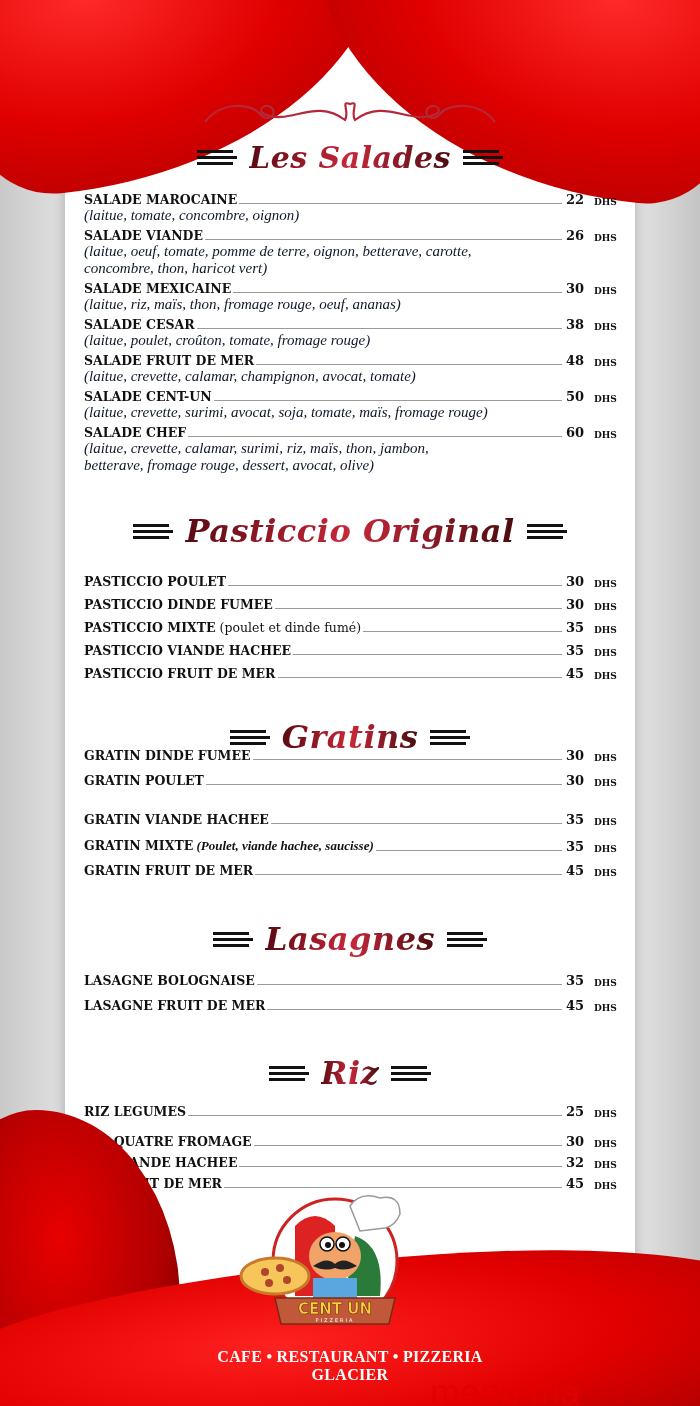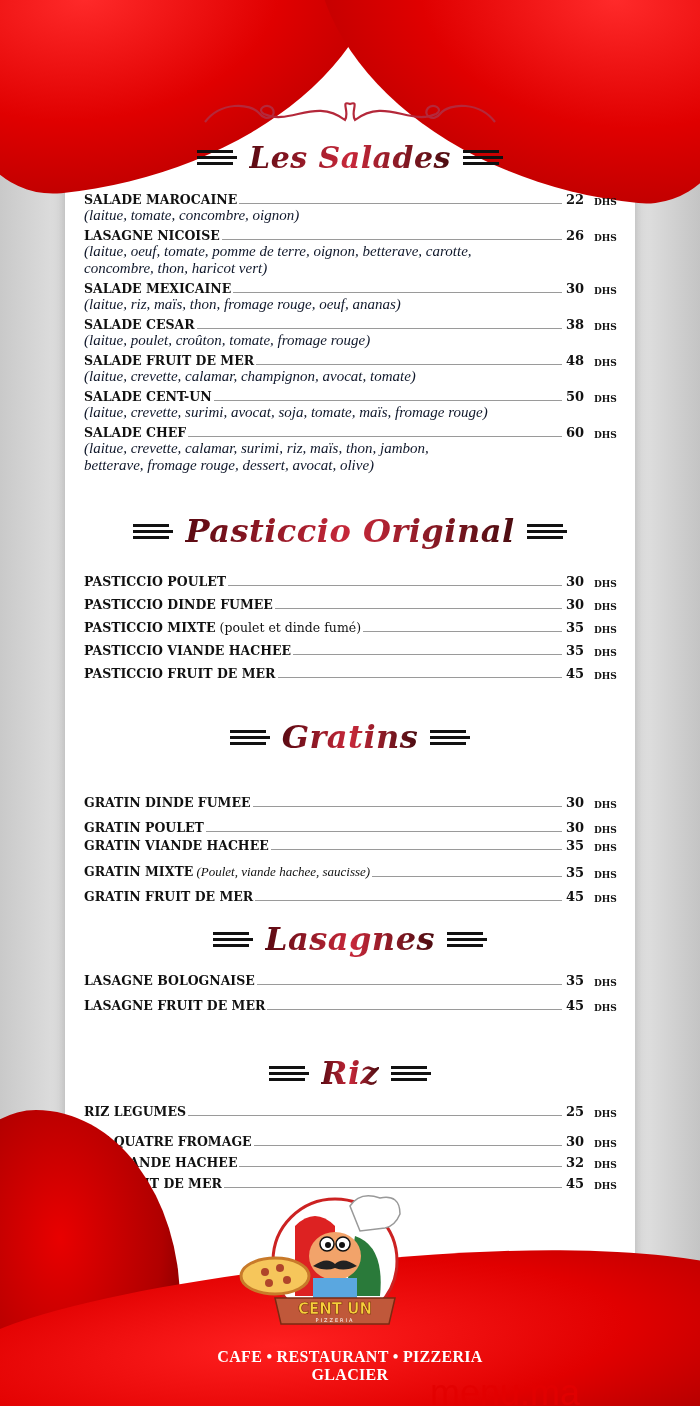--- a/index.html
+++ b/index.html
@@ -16,21 +16,21 @@
   .section-title { position:absolute; left:65px; width:570px; text-align:center; display:flex; justify-content:center; align-items:center; gap:12px; }
   .title-text { font-family:"DejaVu Serif", serif; font-style:italic; font-weight:bold; font-size:30px; background:linear-gradient(90deg,#5a0a12,#c8283a,#4a0c10); -webkit-background-clip:text; background-clip:text; color:transparent; letter-spacing:0.5px; }
   .bars { display:inline-flex; flex-direction:column; gap:3px; }
   .bars span { display:block; height:3px; background:#111; }
   .bars span:nth-child(1){ width:36px; } .bars span:nth-child(2){ width:40px; } .bars span:nth-child(3){ width:36px; }
   .items { position:absolute; left:84px; width:532px; }
   .item { margin:0; }
   .row { display:flex; align-items:flex-end; font-family:"DejaVu Serif", serif; font-weight:bold; font-size:12.5px; color:#111; height:16px; }
   .name { white-space:nowrap; }
   .name .extra { font-weight:normal; }
-  .name .extra-it { font-weight:normal; font-style:italic; font-family:"Liberation Serif", serif; font-size:13px; }
+  .name .extra-it { font-weight:bold; font-style:italic; font-family:"Liberation Serif", serif; font-size:13px; }
   .leader { flex:1; border-bottom:1px solid #9a9a9a; margin:0 4px 3px 2px; }
   .price { width:20px; text-align:left; font-size:13px; }
   .dhs { font-size:9px; margin-left:8px; width:22px; }
   .desc { font-family:"Liberation Serif", serif; font-style:italic; font-size:15px; color:#0f172a; line-height:17px; margin-bottom:3px; }
   .logo { position:absolute; left:235px; top:1186px; width:200px; height:150px; }
   .logo-tagline { position:absolute; left:200px; top:1348px; width:300px; text-align:center; color:#fff; font-family:"Liberation Serif", serif; font-size:16px; font-weight:bold; line-height:18px; letter-spacing:0.3px; }
   .watermark { position:absolute; left:430px; top:1372px; font-family:"Liberation Sans", sans-serif; font-size:36px; color:#e30000; opacity:0.8; }
 </style>
 </head>
 <body>
@@ -64,21 +64,21 @@
     <div class="row">
         <span class="name">SALADE MAROCAINE</span>
         <span class="leader"></span>
         <span class="price">22</span>
         <span class="dhs">DHS</span>
       </div>
     <div class="desc">(laitue, tomate, concombre, oignon)</div>
   </div>
   <div class="item">
     <div class="row">
-        <span class="name">LASAGNE NICOISE</span>
+        <span class="name">SALADE VIANDE</span>
         <span class="leader"></span>
         <span class="price">26</span>
         <span class="dhs">DHS</span>
       </div>
     <div class="desc" style="margin-bottom:0">(laitue, oeuf, tomate, pomme de terre, oignon, betterave, carotte,</div>
     <div class="desc">concombre, thon, haricot vert)</div>
   </div>
   <div class="item">
     <div class="row">
         <span class="name">SALADE MEXICAINE</span>
@@ -179,28 +179,28 @@
       <span></span>
       <span></span>
     </span>
   <span class="title-text" style="font-size:32px">Gratins</span>
   <span class="bars">
       <span></span>
       <span></span>
       <span></span>
     </span>
 </div>
-<div class="items" style="top:794px;">
+<div class="items" style="top:747px;">
   <div class="row" style="margin-bottom:9px">
       <span class="name">GRATIN DINDE FUMEE</span>
       <span class="leader"></span>
       <span class="price">30</span>
       <span class="dhs">DHS</span>
     </div>
-  <div class="row" style="margin-bottom:2px">
+  <div class="row" style="margin-bottom:23px">
       <span class="name">GRATIN POULET</span>
       <span class="leader"></span>
       <span class="price">30</span>
       <span class="dhs">DHS</span>
     </div>
   <div class="row" style="margin-bottom:11px">
       <span class="name">GRATIN VIANDE  HACHEE</span>
       <span class="leader"></span>
       <span class="price">35</span>
       <span class="dhs">DHS</span>

